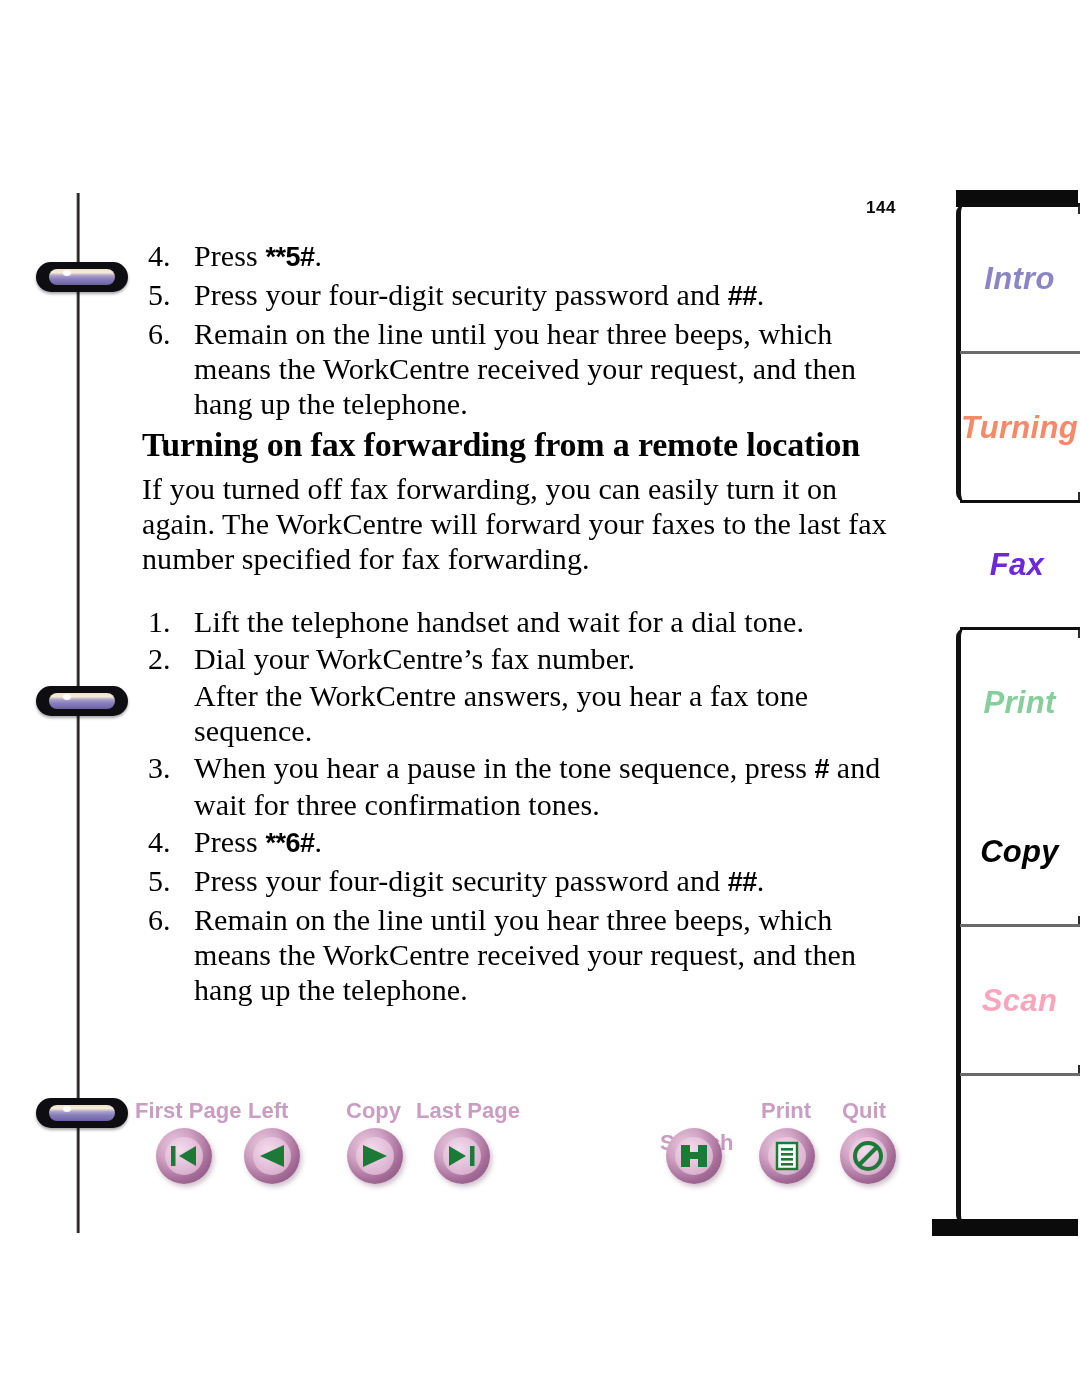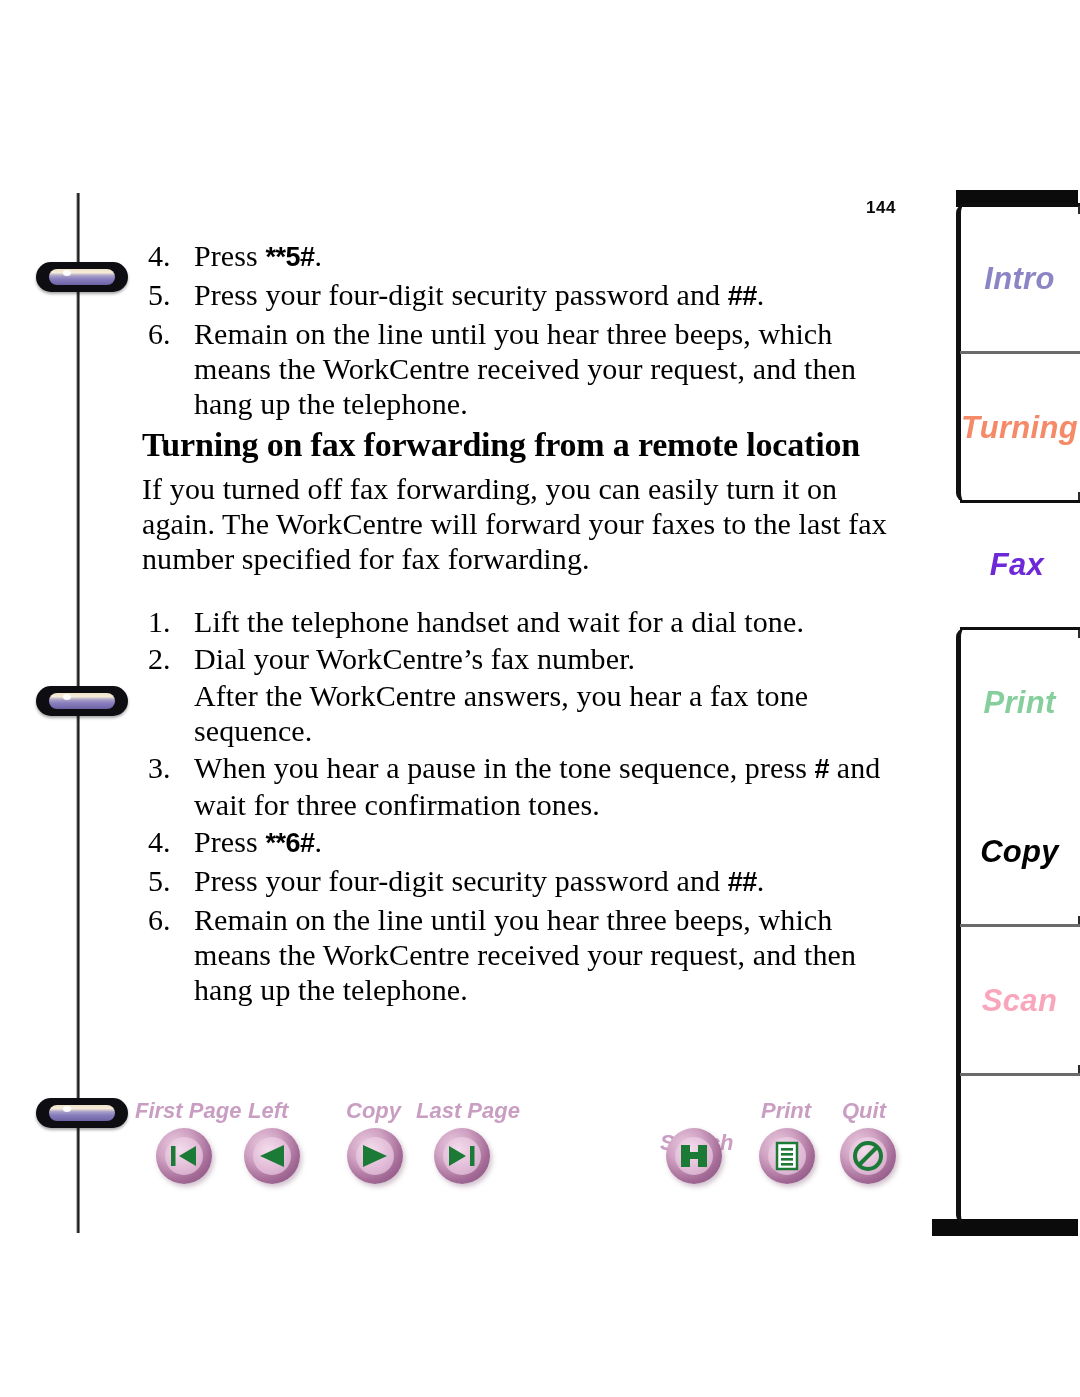--- a/index.html
+++ b/index.html
@@ -239,21 +239,20 @@
     width: 56px; height: 56px;
     display: flex;
     align-items: center;
     justify-content: center;
   }
   .navbtn svg { display: block; }
   .navlabel {
     position: absolute;
     font-family: "Liberation Sans", "DejaVu Sans", sans-serif;
     font-weight: bold;
-    font-style: italic;
     font-size: 22px;
     color: #c99ec2;
     white-space: nowrap;
     user-select: none;
   }
 </style>
 </head>
 <body>
 
 <div id="page">

